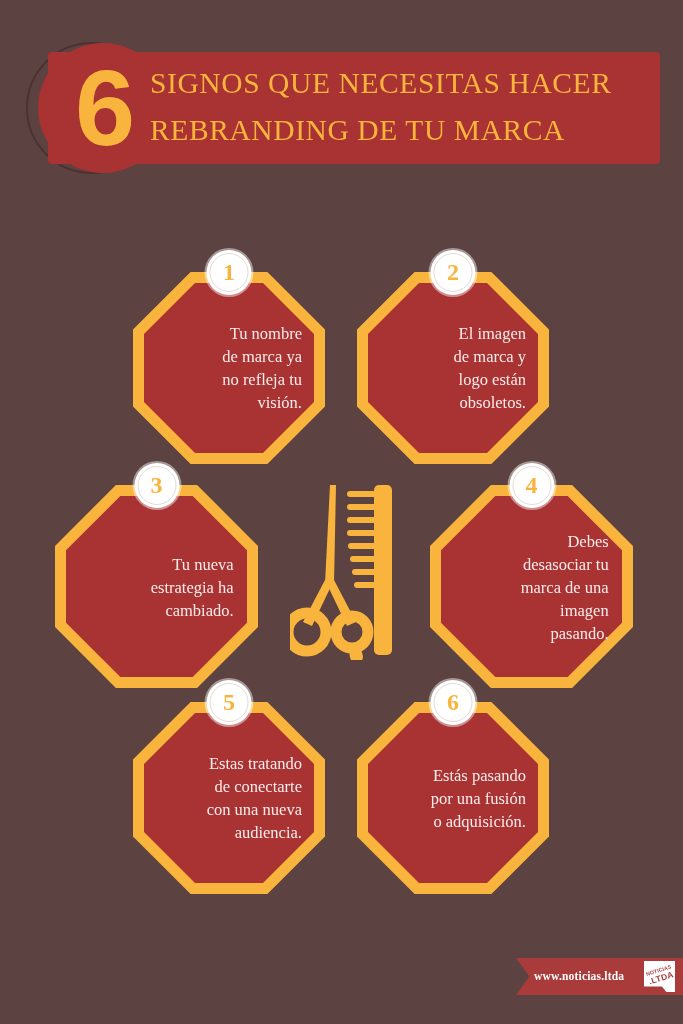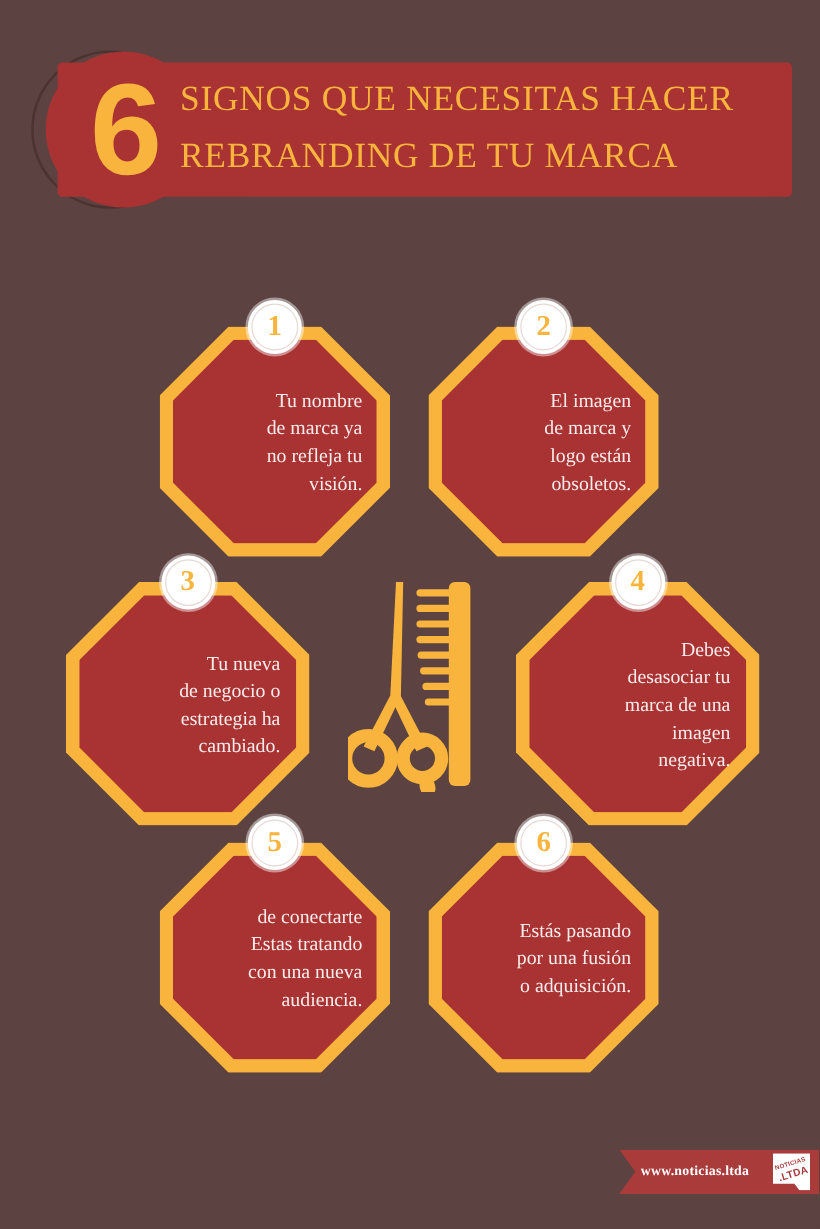--- a/index.html
+++ b/index.html
@@ -263,52 +263,51 @@
       <div class="badge-ring"></div>
       <div class="badge-num">2</div>
     </div>
   </div>
 
   <div class="octagon" style="left:55px; top:485px; width:203px; height:203px;">
     <div class="oct-shape"></div>
     <div class="oct-inner"></div>
     <div class="oct-text">
       <span class="tl">Tu nueva</span>
-      <span class="tl">de negocio o</span>
       <span class="tl">estrategia ha</span>
       <span class="tl">cambiado.</span>
     </div>
     <div class="badge">
       <div class="badge-ring"></div>
       <div class="badge-num">3</div>
     </div>
   </div>
 
   <div class="octagon" style="left:430px; top:485px; width:203px; height:203px;">
     <div class="oct-shape"></div>
     <div class="oct-inner"></div>
     <div class="oct-text">
       <span class="tl">Debes</span>
       <span class="tl">desasociar tu</span>
       <span class="tl">marca de una</span>
       <span class="tl">imagen</span>
-      <span class="tl">negativa.</span>
+      <span class="tl">pasando.</span>
     </div>
     <div class="badge">
       <div class="badge-ring"></div>
       <div class="badge-num">4</div>
     </div>
   </div>
 
   <div class="octagon" style="left:133px; top:702px; width:192px; height:192px;">
     <div class="oct-shape"></div>
     <div class="oct-inner"></div>
     <div class="oct-text">
+      <span class="tl">Estas tratando</span>
       <span class="tl">de conectarte</span>
-      <span class="tl">Estas tratando</span>
       <span class="tl">con una nueva</span>
       <span class="tl">audiencia.</span>
     </div>
     <div class="badge">
       <div class="badge-ring"></div>
       <div class="badge-num">5</div>
     </div>
   </div>
 
   <div class="octagon" style="left:357px; top:702px; width:192px; height:192px;">

